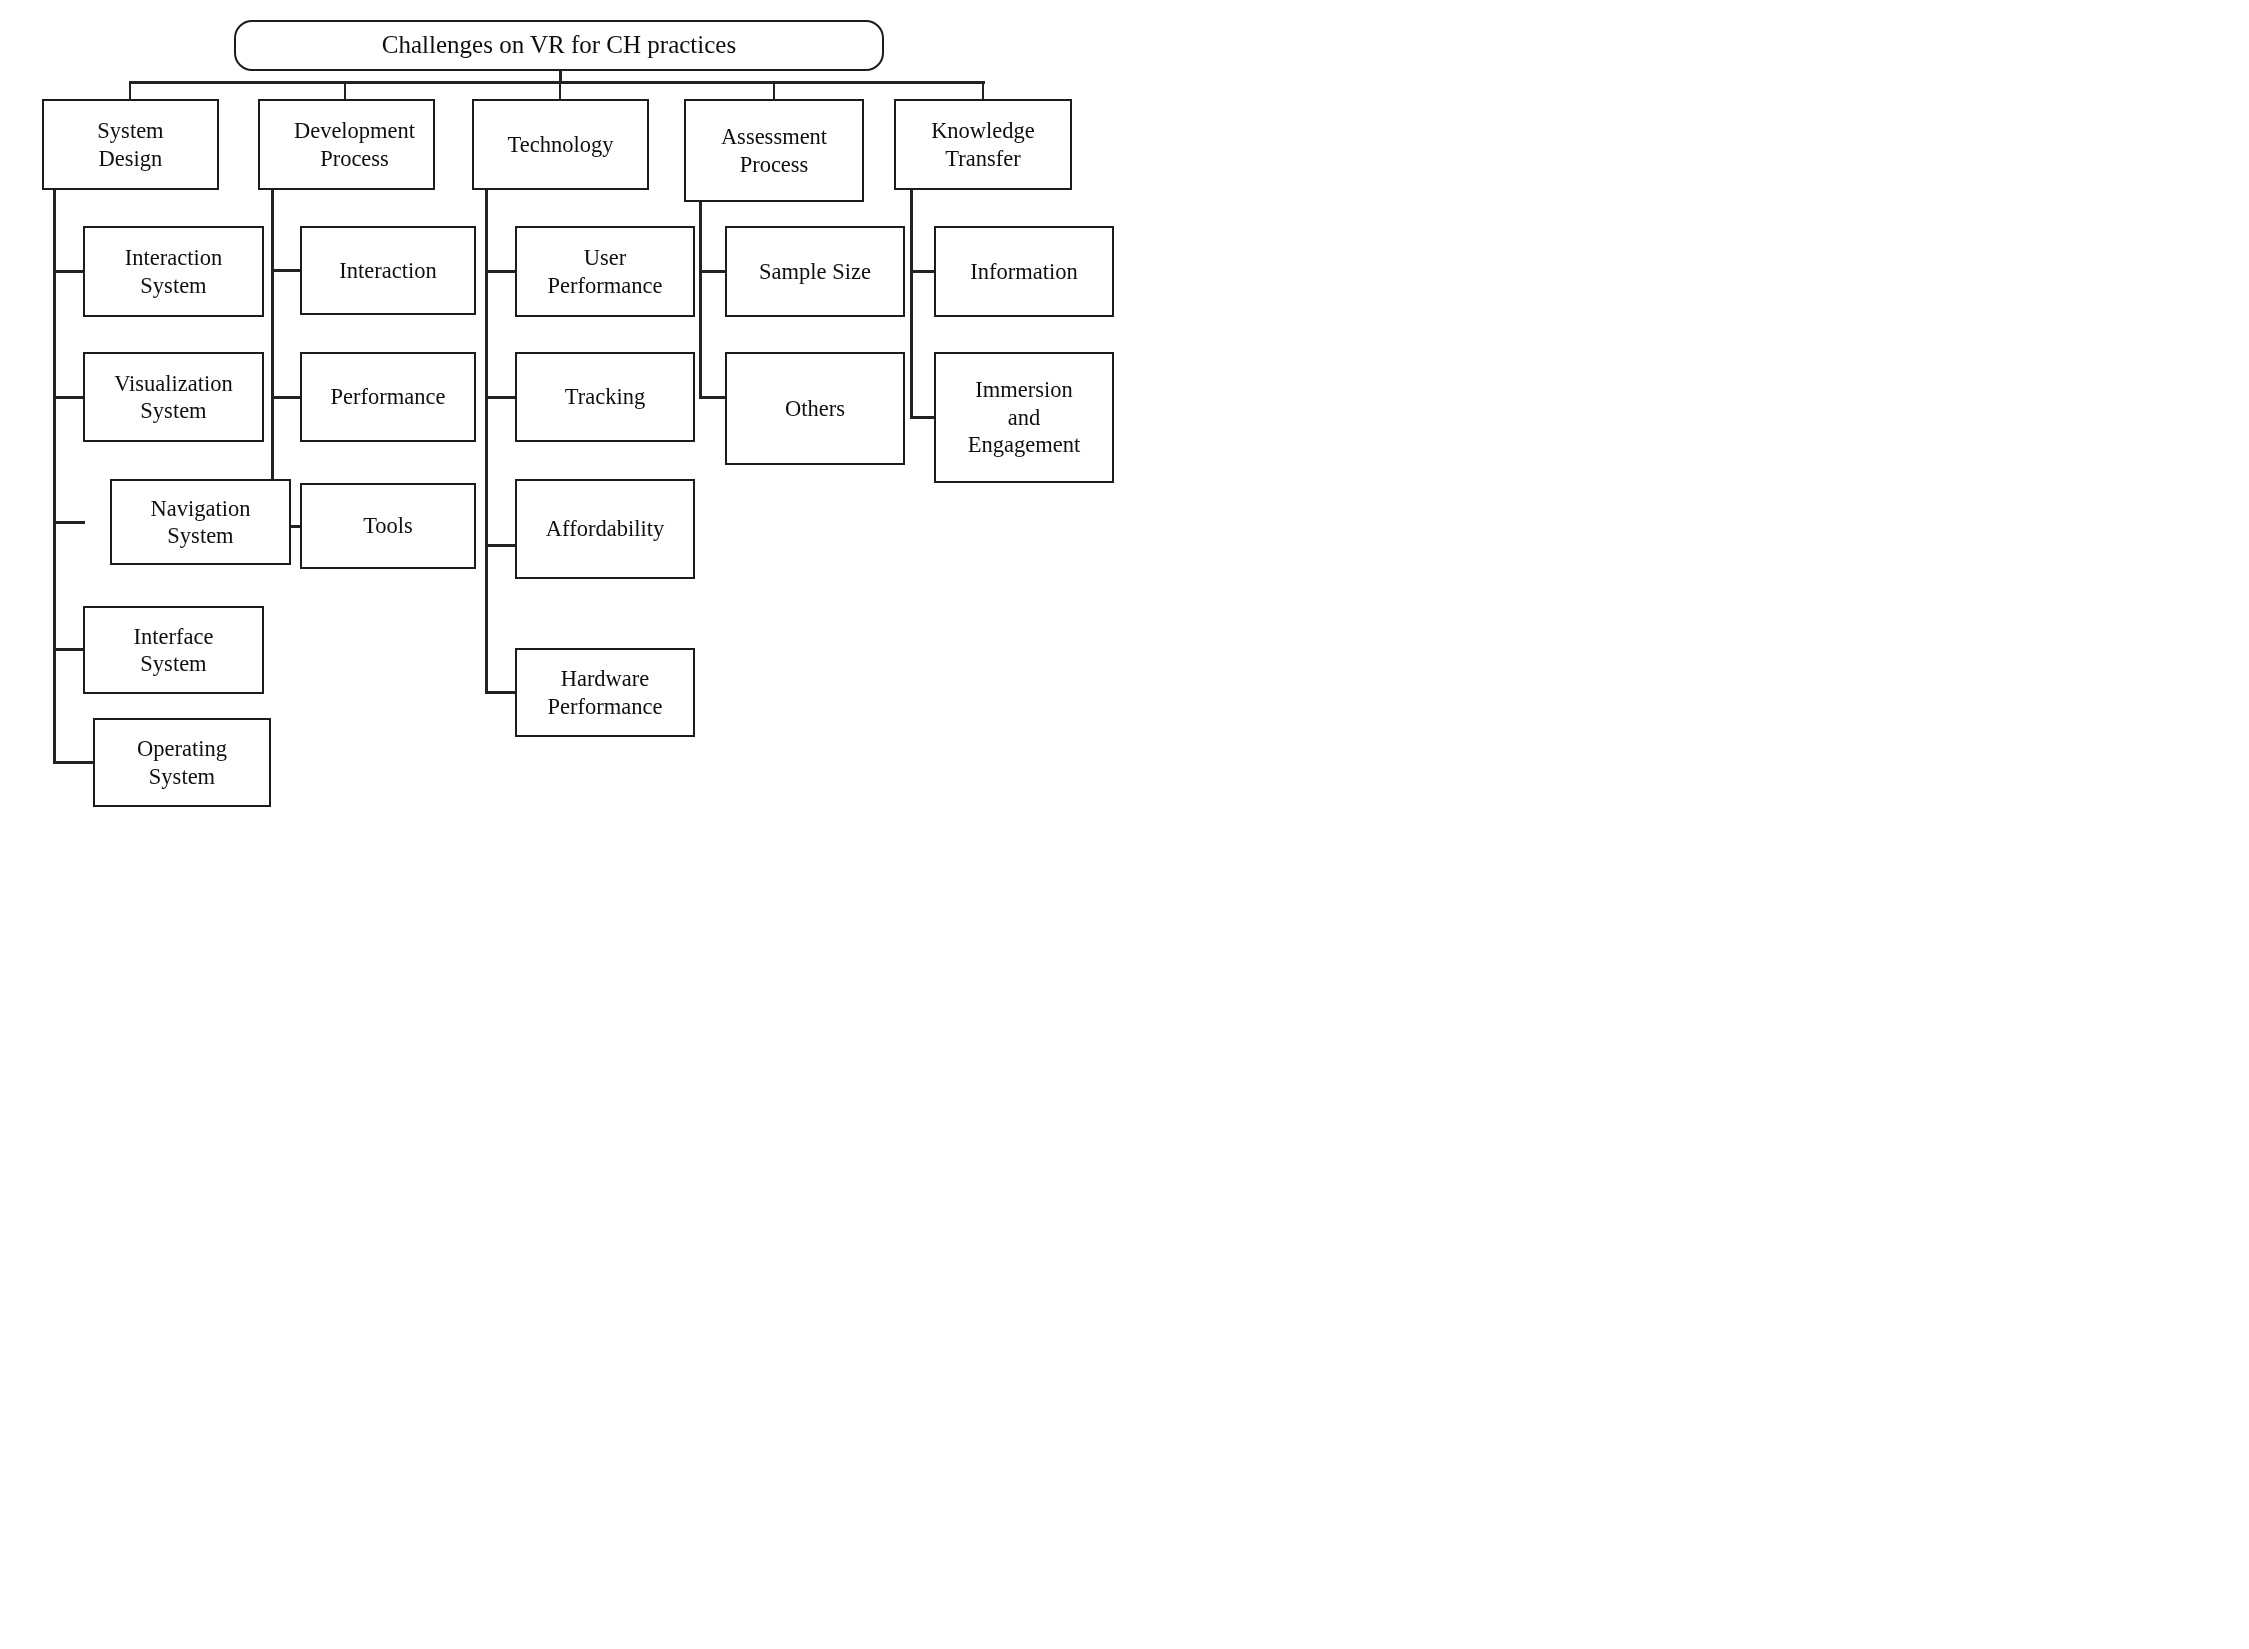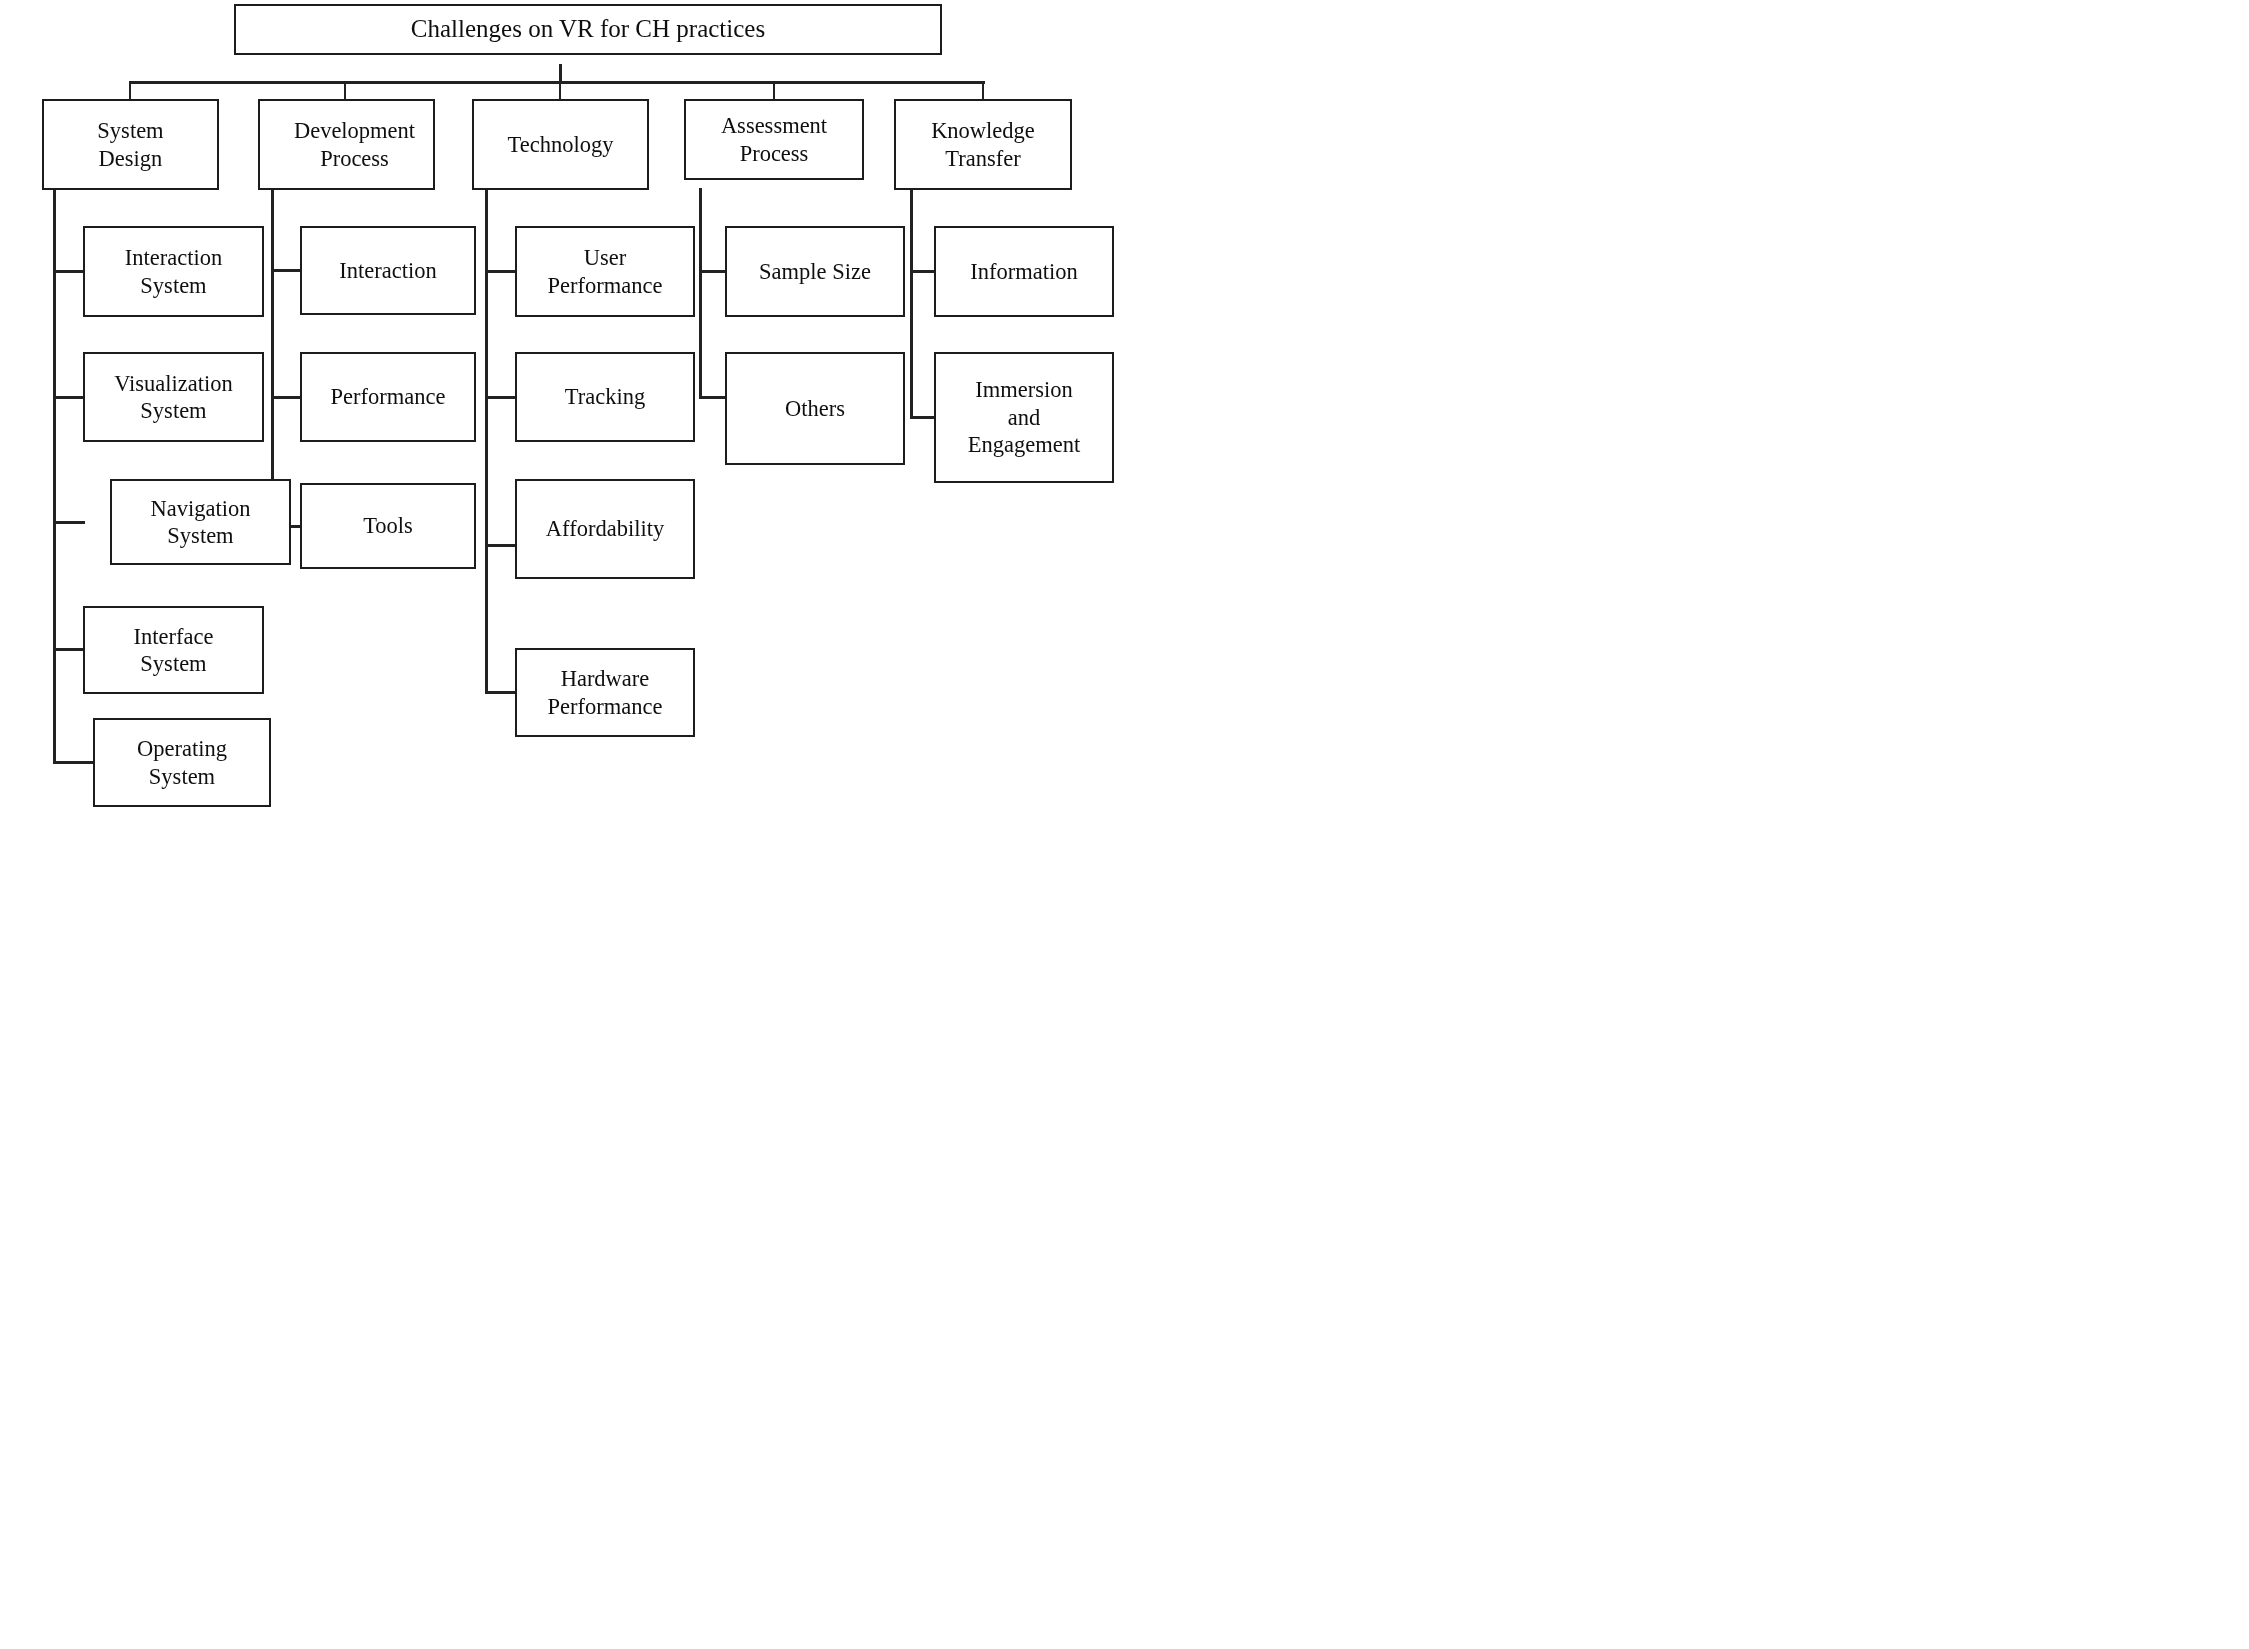--- a/index.html
+++ b/index.html
@@ -74,36 +74,36 @@
   <div class="line" style="left:485px;top:691px;width:31px;height:2.6px;"></div>
 
   <div class="line" style="left:699px;top:188px;width:2.6px;height:210px;"></div>
   <div class="line" style="left:699px;top:270px;width:27px;height:2.6px;"></div>
   <div class="line" style="left:699px;top:396px;width:27px;height:2.6px;"></div>
 
   <div class="line" style="left:910px;top:188px;width:2.6px;height:231px;"></div>
   <div class="line" style="left:910px;top:270px;width:25px;height:2.6px;"></div>
   <div class="line" style="left:910px;top:416px;width:25px;height:2.6px;"></div>
 
-  <div class="node title-box" style="left:234px;top:4px;width:708px;height:51px;">
+  <div class="node title-box" style="left:234px;top:20px;width:650px;height:51px;border-radius:18px;">
     <span class="label">Challenges on VR for CH practices</span>
   </div>
 
   <div class="node" style="left:42px;top:99px;width:177px;height:91px;">
     <span class="label">System
 Design</span>
   </div>
   <div class="node" style="left:258px;top:99px;width:177px;height:91px;padding-left:16px;">
     <span class="label">Development
 Process</span>
   </div>
   <div class="node" style="left:472px;top:99px;width:177px;height:91px;">
     <span class="label">Technology</span>
   </div>
-  <div class="node" style="left:684px;top:99px;width:180px;height:81px;">
+  <div class="node" style="left:684px;top:99px;width:180px;height:103px;">
     <span class="label">Assessment
 Process</span>
   </div>
   <div class="node" style="left:894px;top:99px;width:178px;height:91px;">
     <span class="label">Knowledge
 Transfer</span>
   </div>
 
   <div class="node" style="left:83px;top:226px;width:181px;height:91px;">
     <span class="label">Interaction

